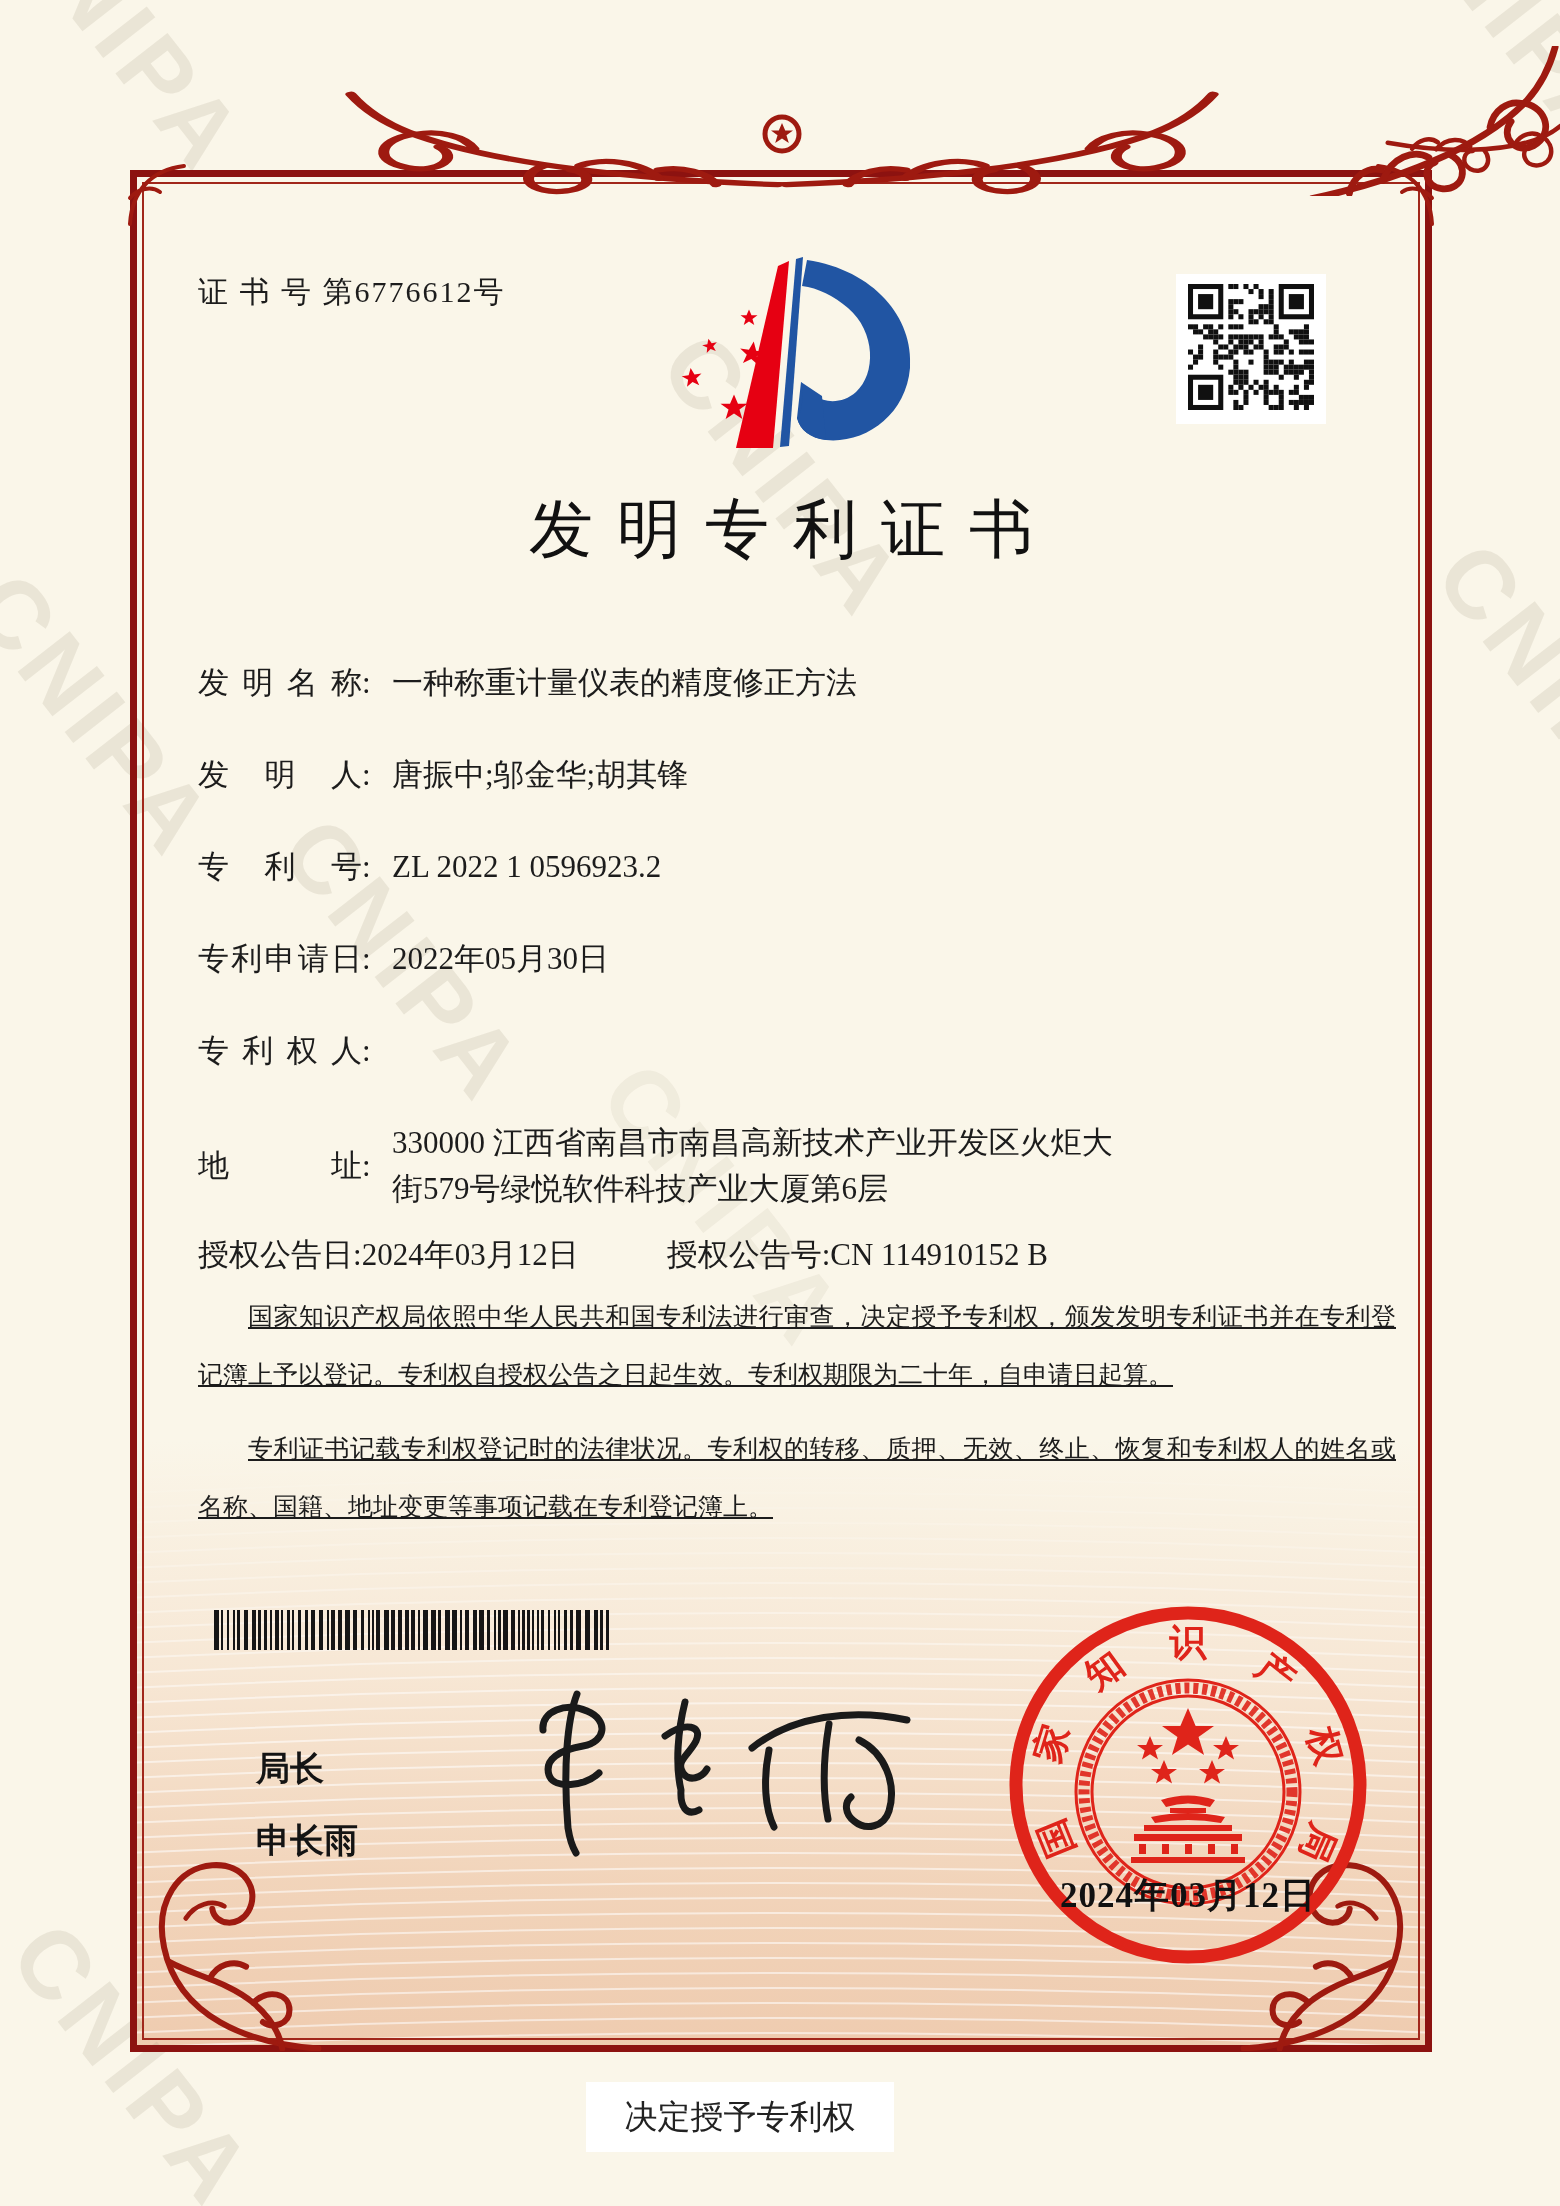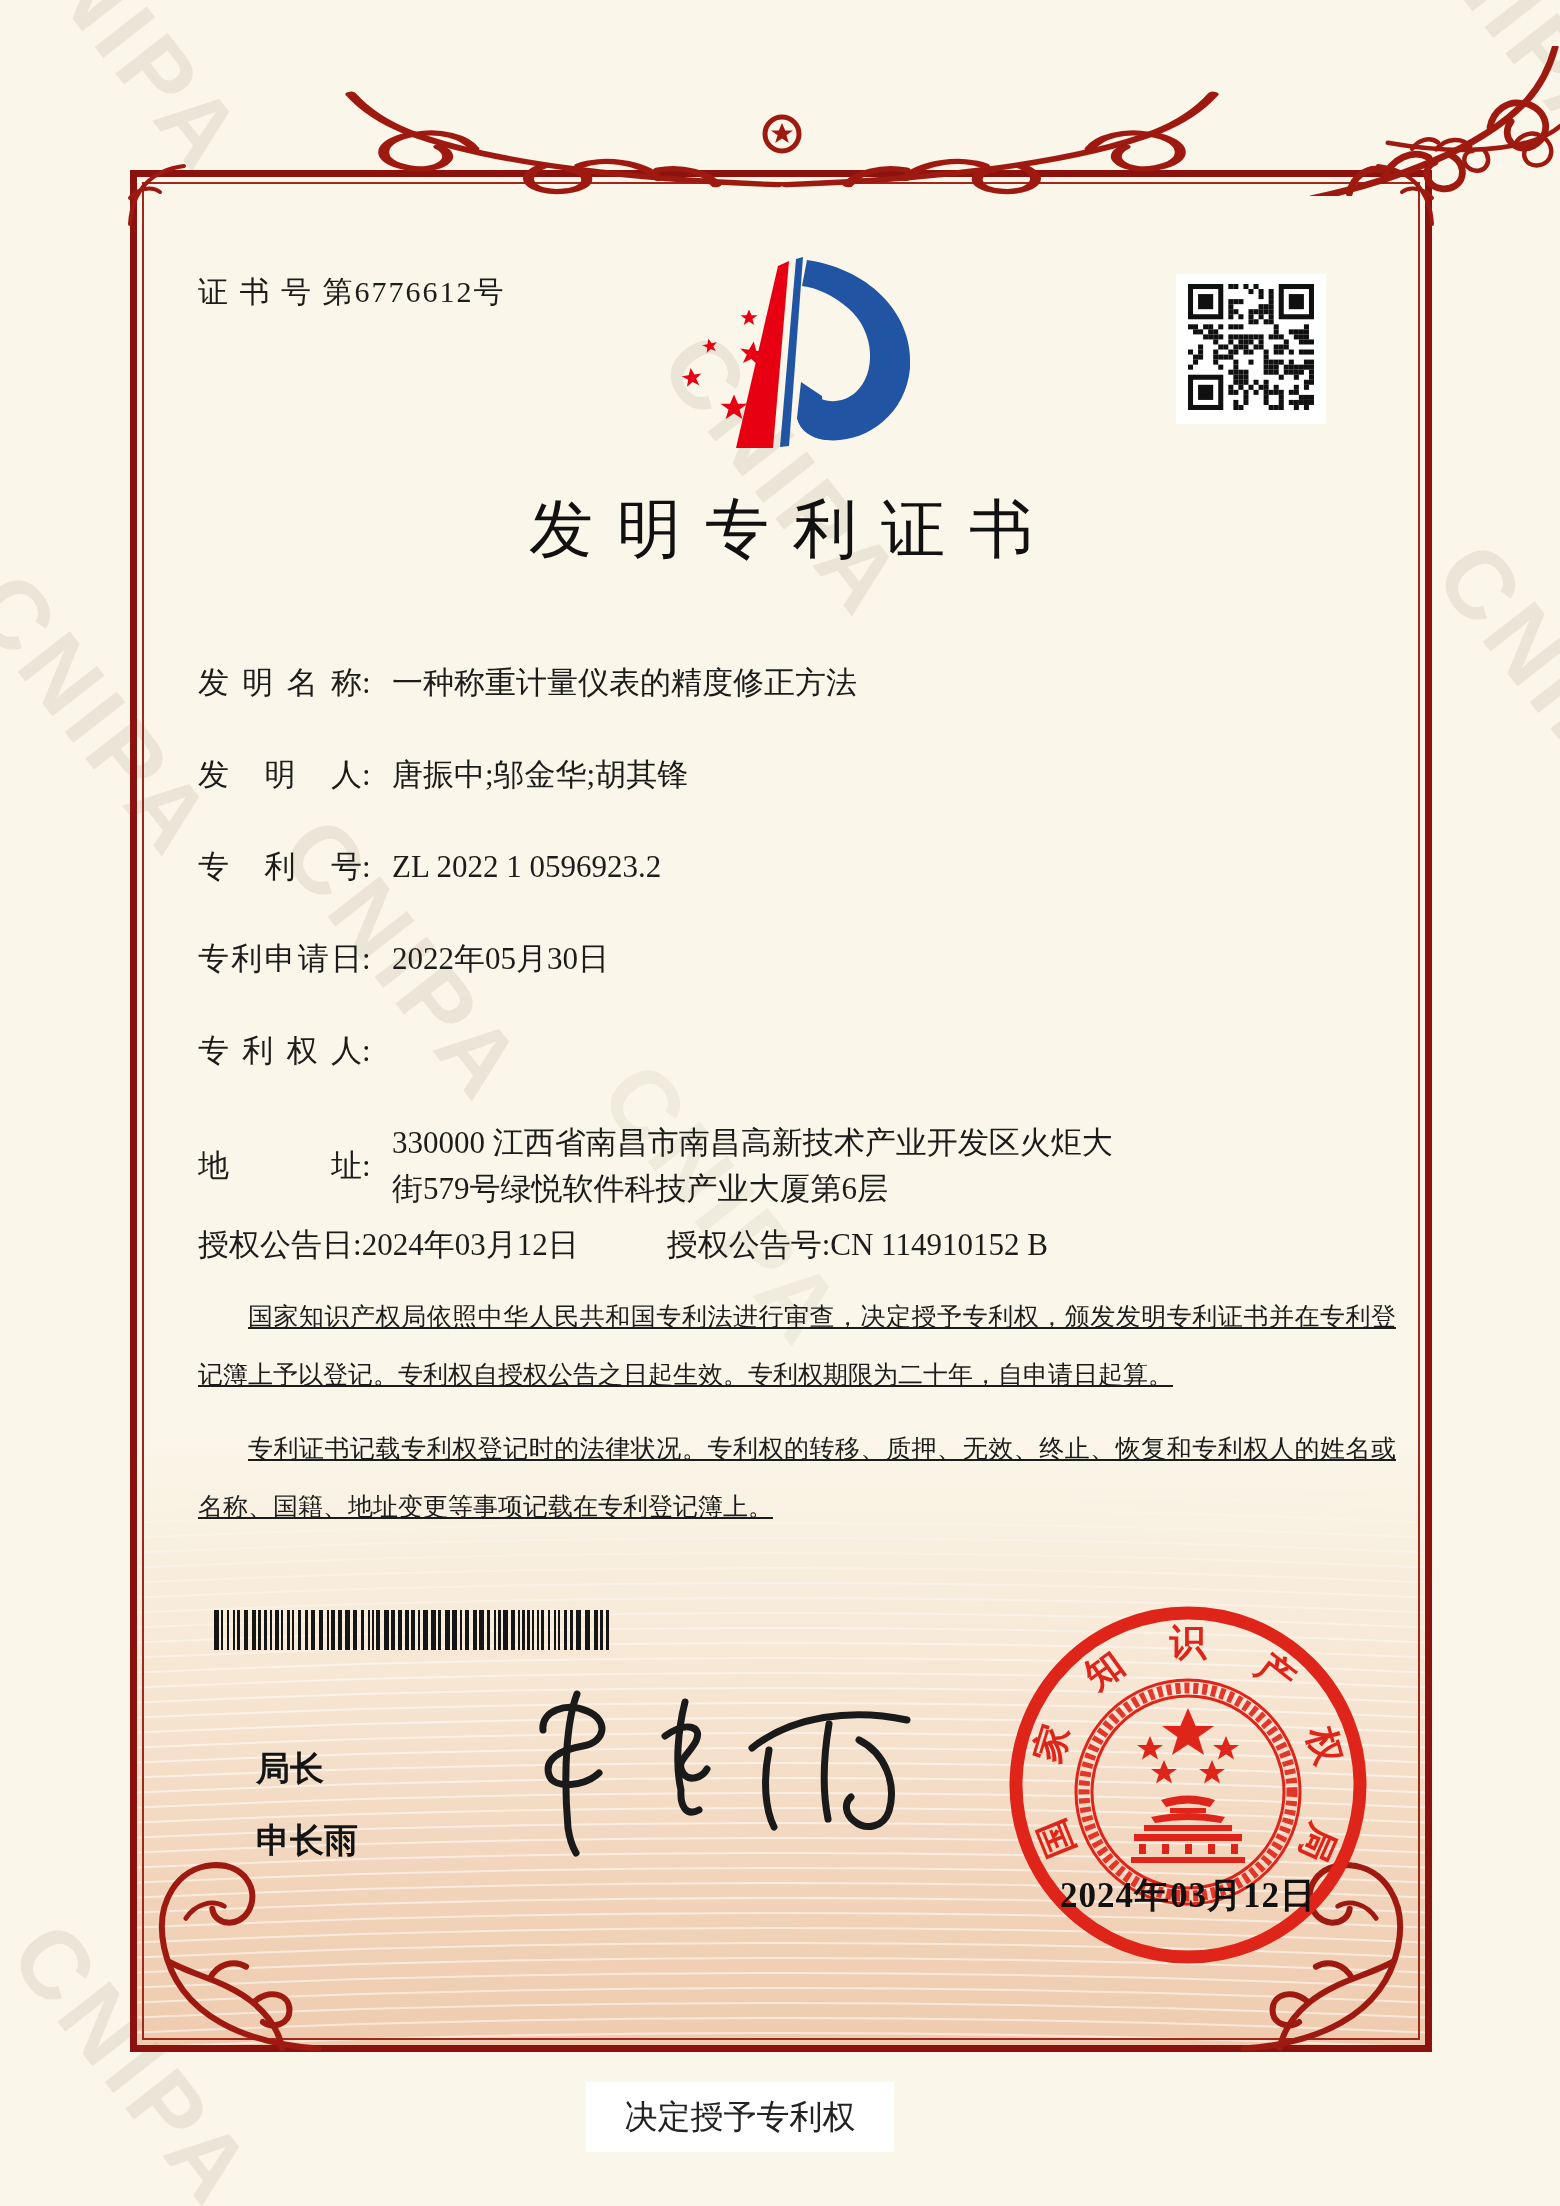--- a/index.html
+++ b/index.html
@@ -41,21 +41,21 @@
     position:absolute;left:130px;top:486px;width:1302px;z-index:4;
     text-align:center;font-size:64px;letter-spacing:24px;text-indent:24px;color:#111;
   }
   
   .fields{position:absolute;left:198px;top:660px;width:1205px;z-index:4;font-size:31px;}
   .row{display:flex;align-items:center;line-height:46px;margin-bottom:46px;}
   .row:last-child{margin-bottom:0;}
   .row .lab{width:164px;text-align:justify;text-align-last:justify;flex:none;}
   .row .sep{width:30px;flex:none;}
   .row .val{max-width:748px;line-height:46px;}
-  .row.addr{margin-bottom:10px;}
+  .row.addr{margin-bottom:20px;}
   .grant-row{display:flex;line-height:46px;font-size:31px;}
   .grant-row .pair2{margin-left:88px;display:flex;}
   .grant-row .lab2{flex:none;}
   
   .paras{position:absolute;left:198px;top:1288px;width:1198px;z-index:4;font-size:25px;line-height:58px;text-align:justify;text-decoration:underline;}
   .paras p{margin:0 0 16px 0;text-indent:2em;}
   
   .barcode{position:absolute;left:214px;top:1610px;width:402px;height:40px;z-index:4;}
   .barcode i{position:absolute;top:0;height:40px;background:#151515;display:block;}
   

